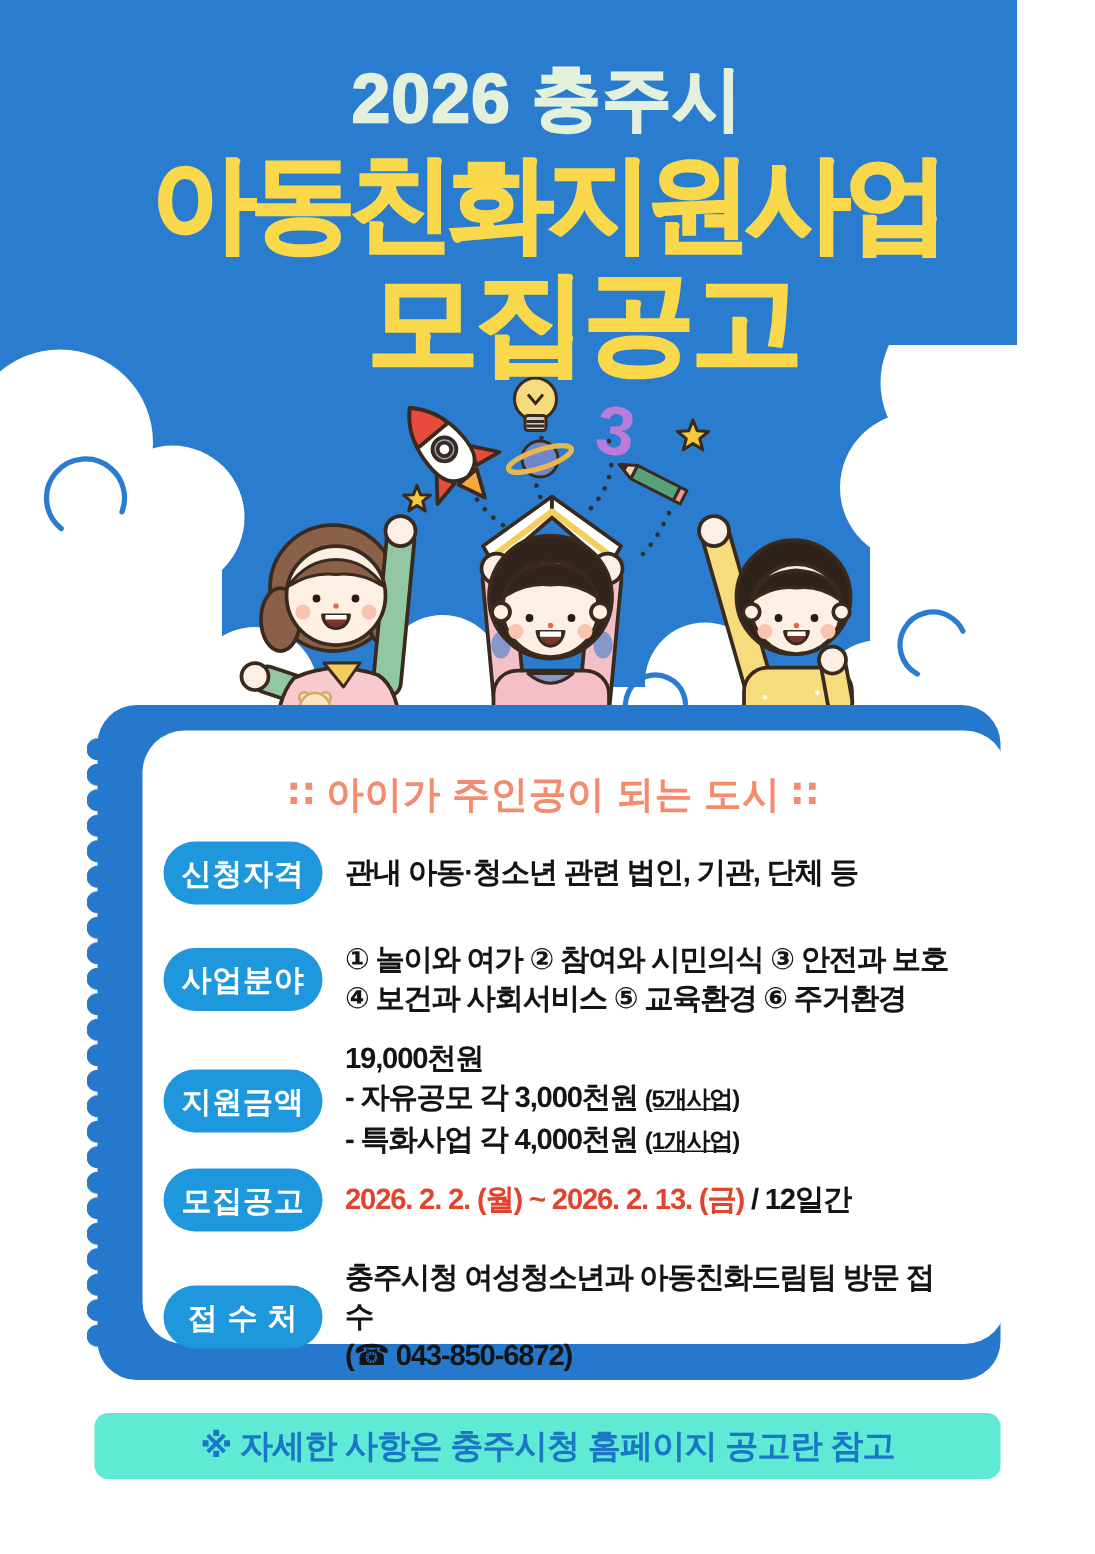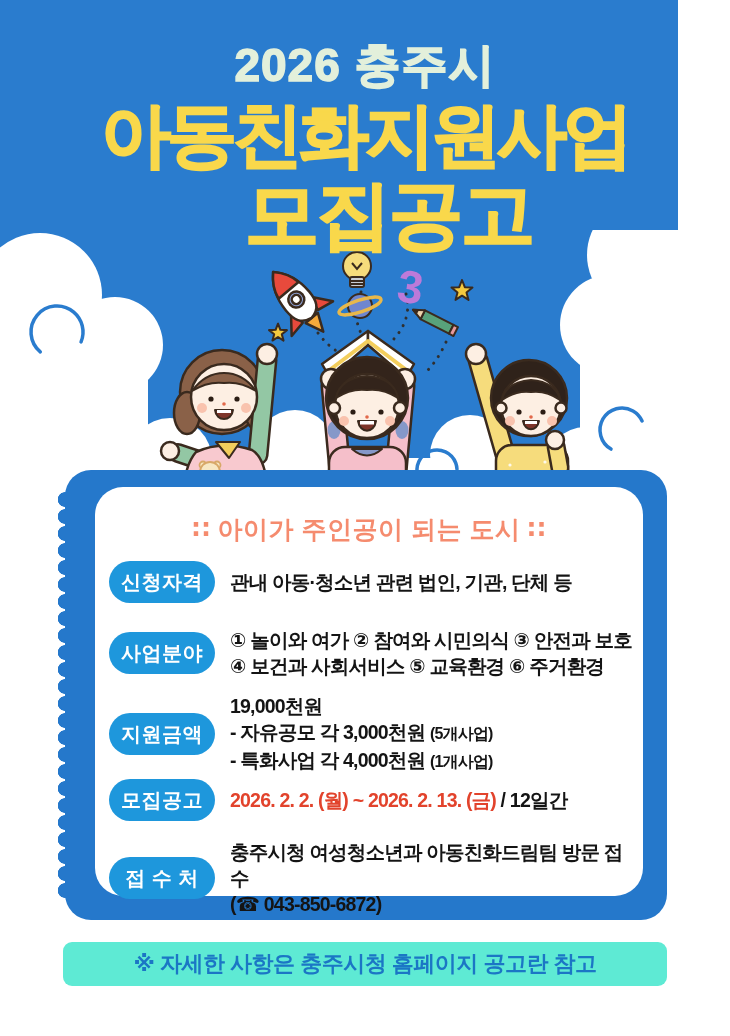--- a/index.html
+++ b/index.html
@@ -13,30 +13,30 @@
   .title-main{margin-top:12px;font-size:70px;font-weight:900;color:#F9D84B;-webkit-text-stroke:2px #F9D84B;letter-spacing:-4px;}
   .title-sub{margin-top:8px;font-size:74px;font-weight:900;color:#F9D84B;-webkit-text-stroke:2px #F9D84B;letter-spacing:-2px;margin-left:48px;}
   
   .illu{position:absolute;left:0;top:230px;z-index:1;}
   
   .info-box{position:absolute;left:65px;top:470px;width:602px;height:450px;background:#2578CB;
             border-radius:26px;z-index:3;}
   .scallops{position:absolute;left:-7px;top:21px;width:14px;height:408px;
             background-image:radial-gradient(circle at 7px 8.5px,#2578CB 7px,rgba(0,0,0,0) 7.6px);
             background-size:14px 17px;background-repeat:repeat-y;}
-  .card{position:absolute;left:30px;top:17px;width:548px;height:409px;background:#ffffff;border-radius:28px;}
+  .card{position:absolute;left:30px;top:17px;width:548px;height:409px;background:#ffffff;border-radius:28px;padding-left:28px;}
   .tagline{position:absolute;left:0;top:26px;width:548px;text-align:center;
            font-size:25px;font-weight:900;color:#F58B6E;letter-spacing:0.5px;}
   .row{position:absolute;left:14px;width:524px;display:flex;align-items:center;gap:15px;}
   .row1{top:74px;} .row2{top:140px;} .row3{top:206px;} .row4{top:292px;} .row5{top:352px;}
   .badge{flex:none;width:106px;height:42px;border-radius:22px;background:#1E97DC;color:#ffffff;
          display:flex;align-items:center;justify-content:center;
          font-size:20px;font-weight:800;letter-spacing:0.5px;}
   .rtext{font-size:19.5px;font-weight:700;color:#141414;line-height:26px;letter-spacing:-0.8px;}
-  .rtext .small{font-size:16px;}
+  .rtext .small{font-size:16px;text-decoration:underline;}
   .period{color:#E2432C;font-weight:800;}
   .duration{color:#141414;}
   
   .footer-note{position:absolute;left:63px;top:942px;width:604px;height:44px;background:#5eead4;
                border-radius:9px;display:flex;align-items:center;justify-content:center;
                font-size:22px;font-weight:800;color:#1B76C5;letter-spacing:-0.5px;z-index:3;}
 </style>
 </head>
 <body>
 

